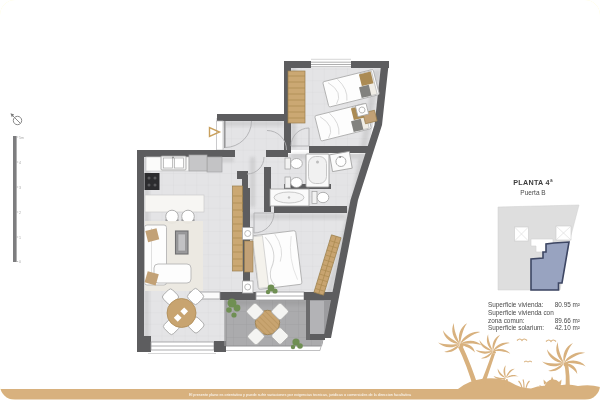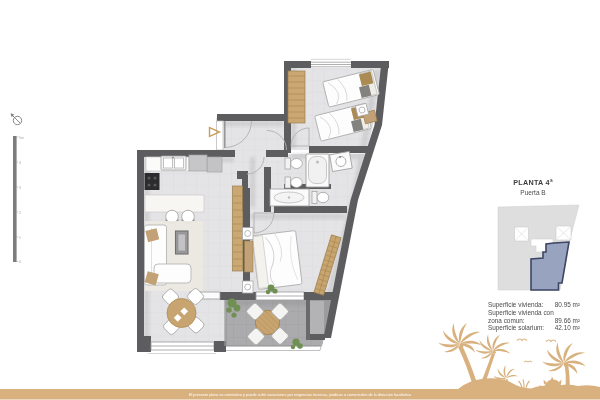--- a/index.html
+++ b/index.html
@@ -1,17 +1,17 @@
 <!DOCTYPE html>
 <html><head>
 <meta charset="utf-8">
 <style>
   html,body{margin:0;padding:0;background:#ffffff;}
   body{font-family:"Liberation Sans", sans-serif;}
-  #page{position:relative;width:600px;height:400px;overflow:hidden;background:#fef9c3;}
+  #page{position:relative;width:600px;height:400px;overflow:hidden;background:#fef9c3;border-radius:15px;}
 </style>
 </head>
 <body>
 <div id="page">
 <svg width="600" height="400" viewBox="0 0 600 400">
 <defs>
   <pattern id="tile" width="11.6" height="11.6" patternUnits="userSpaceOnUse">
     <rect width="11.6" height="11.6" fill="#e4e4e6"></rect>
     <path d="M11.6 0V11.6M0 11.6H11.6" stroke="#dadadd" stroke-width="0.7" fill="none"></path>
   </pattern>

